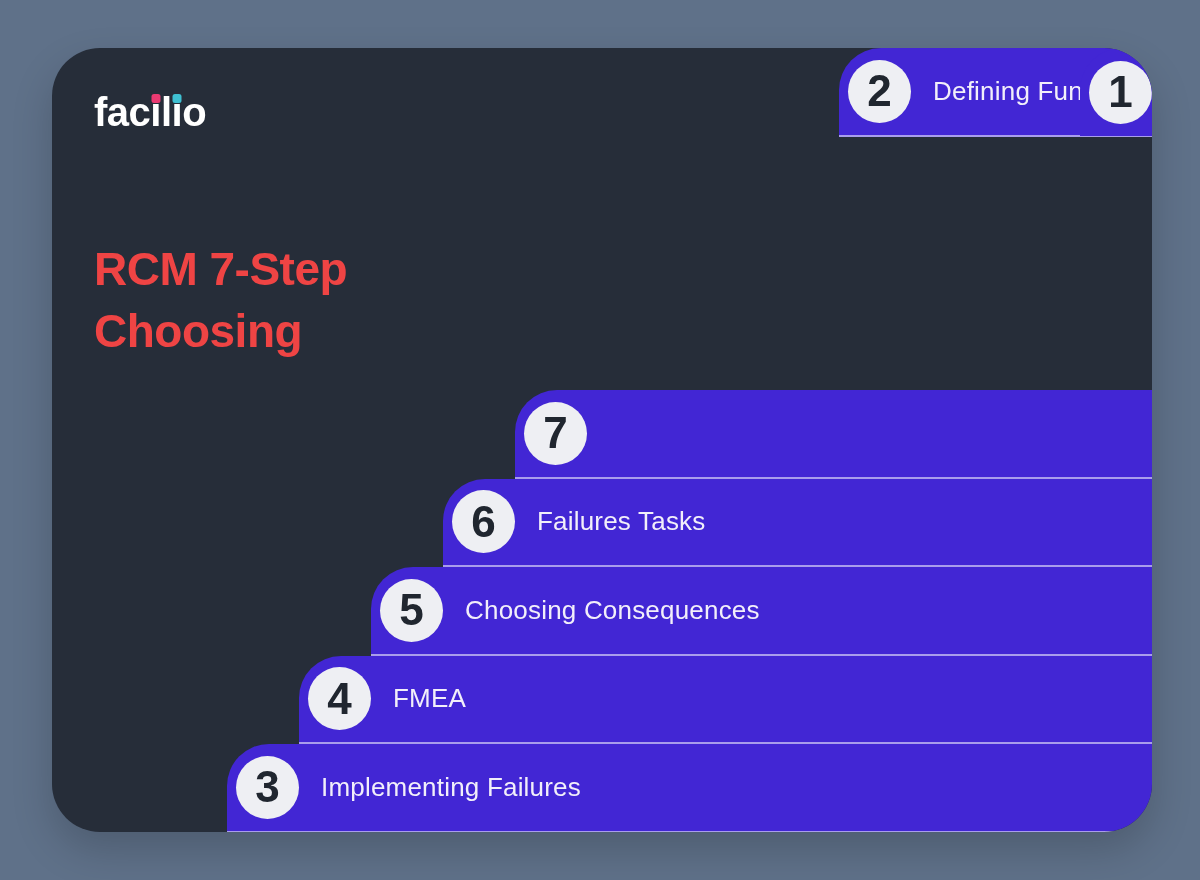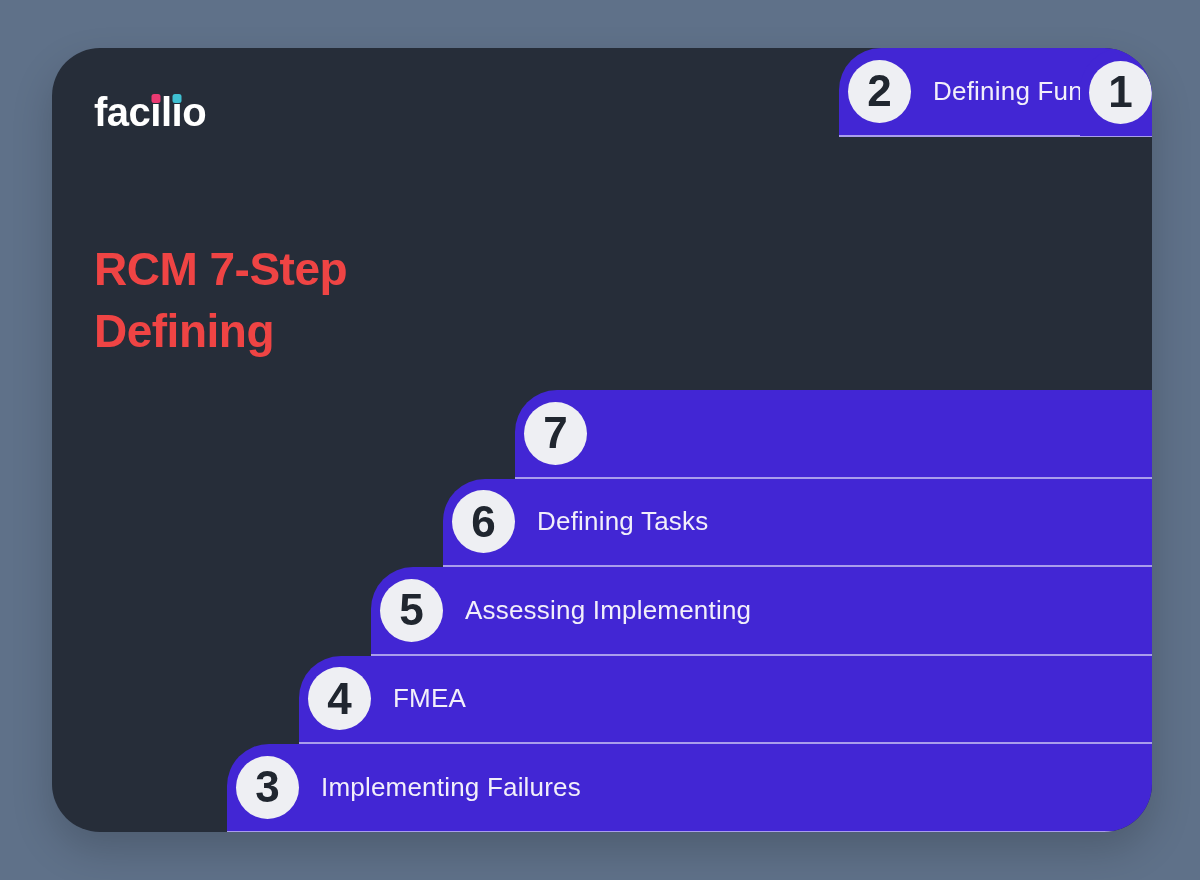--- a/index.html
+++ b/index.html
@@ -108,41 +108,41 @@
 
 <div class="canvas">
   <div class="card">
 
     <div class="logo">
       <span>fac</span><span class="idot pink">ı</span><span>l</span><span class="idot teal">ı</span><span>o</span>
     </div>
 
     <div class="title">
       <div>RCM 7-Step</div>
-      <div>Defining</div>
+      <div>Choosing</div>
     </div>
 
     <div class="bar">
       <div class="num-circle">
         <span class="num">7</span>
       </div>
     </div>
 
     <div class="bar">
       <div class="num-circle">
         <span class="num">6</span>
       </div>
-      <span class="bar-label">Defining Tasks</span>
+      <span class="bar-label">Failures Tasks</span>
     </div>
 
     <div class="bar">
       <div class="num-circle">
         <span class="num">5</span>
       </div>
-      <span class="bar-label">Assessing Implementing</span>
+      <span class="bar-label">Choosing Consequences</span>
     </div>
 
     <div class="bar">
       <div class="num-circle">
         <span class="num">4</span>
       </div>
       <span class="bar-label">FMEA</span>
     </div>
 
     <div class="bar">

